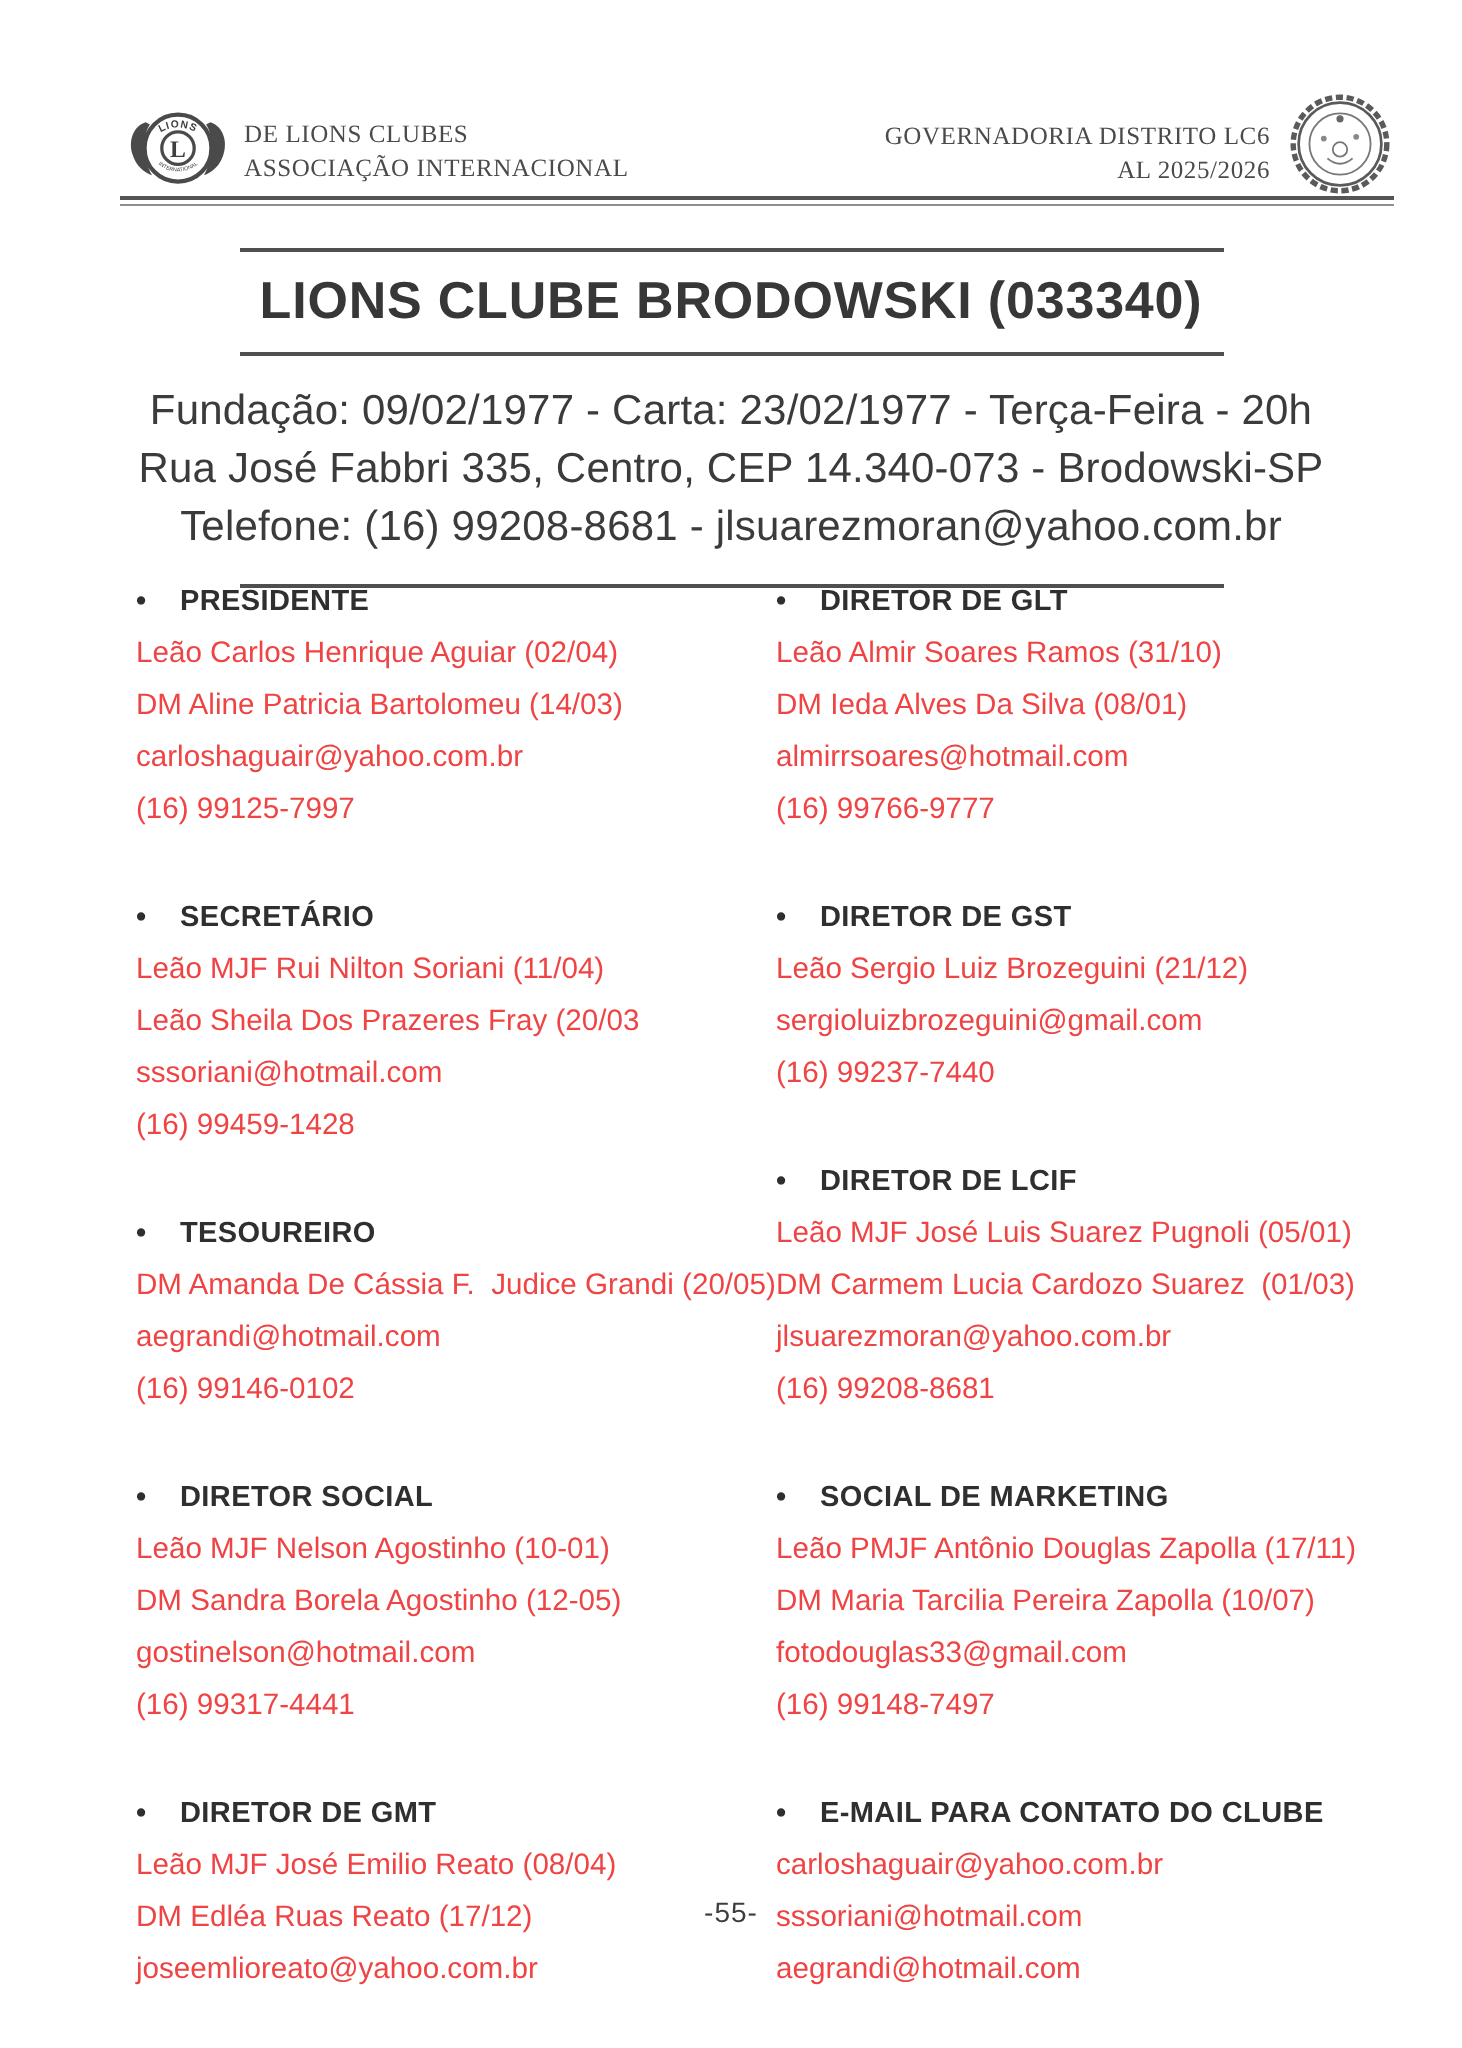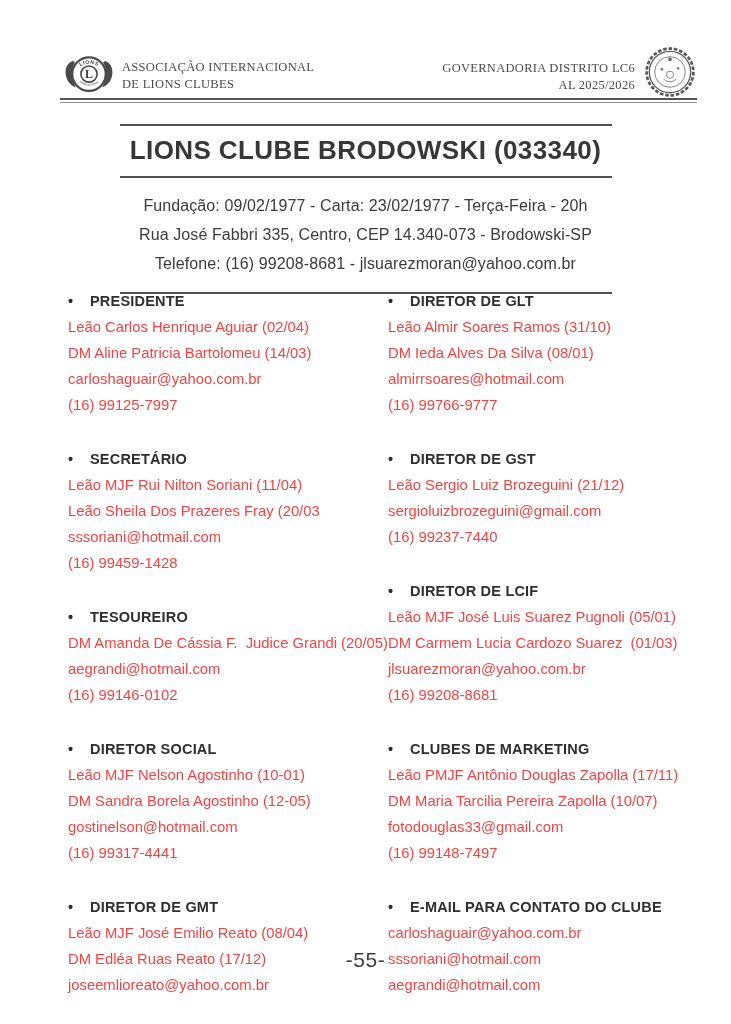--- a/index.html
+++ b/index.html
@@ -37,21 +37,21 @@
   .title-block{
     position:absolute;top:124px;left:0;width:731px;text-align:center;
   }
   .rule{width:492px;margin:0 auto;border:none;border-top:2px solid #4f4f4f;height:0;}
   .club-title{
     margin:9px 0 10px 0;
     font-size:26px;font-weight:bold;letter-spacing:.4px;color:#373737;
   }
   .info-lines{margin:13px 0 14px 0;}
   .info-line{
-    margin:0;font-size:16px;line-height:29px;color:#3b3b3b;letter-spacing:.1px;
+    margin:0;font-size:21px;line-height:29px;color:#3b3b3b;letter-spacing:.1px;
   }
   
   .cols{
     position:absolute;top:288px;left:68px;right:24px;
     display:flex;align-items:flex-start;
   }
   .col-left{width:320px;flex:none;}
   .col-right{flex:1;}
   .officer-section{margin:0 0 28px 0;}
   .officer-header{
@@ -60,21 +60,21 @@
     letter-spacing:.2px;line-height:26px;
   }
   .bullet{width:22px;flex:none;font-weight:bold;color:#2f2f2f;}
   .officer-line{
     font-size:14.8px;line-height:26px;color:#ef4444;
     white-space:pre;margin:0;
   }
   
   .footer{
     position:absolute;top:948px;left:0;width:731px;text-align:center;
-    font-size:21px;color:#3d3d3d;letter-spacing:.5px;
+    font-size:14px;color:#3d3d3d;letter-spacing:.5px;
   }
   
   .emblem svg,.seal svg{display:block;}
 </style>
 </head>
 <body>
 
 <div class="page">
 
   <div class="hdr">
@@ -93,22 +93,22 @@
           <text x="50" y="62" text-anchor="middle" font-family="Liberation Serif, serif" font-size="22" font-weight="bold" fill="#3e3e3e">L</text>
           <text font-size="9.5" font-weight="bold" fill="#3e3e3e" letter-spacing="1">
             <textPath href="#arcTop" startOffset="50%" text-anchor="middle">LIONS</textPath>
           </text>
           <text font-size="5" fill="#3e3e3e">
             <textPath href="#arcBot" startOffset="50%" text-anchor="middle">INTERNATIONAL</textPath>
           </text>
         </svg>
       </span>
       <div class="org-name">
+        <div>DE LIONS CLUBES</div>
         <div>ASSOCIAÇÃO INTERNACIONAL</div>
-        <div>DE LIONS CLUBES</div>
       </div>
     </div>
     <div class="hdr-right">
       <div class="gov-text">
         <div>GOVERNADORIA DISTRITO LC6</div>
         <div>AL 2025/2026</div>
       </div>
       <span class="seal">
         <svg width="54" height="56" viewBox="0 0 60 60">
           <circle cx="30" cy="30" r="26" fill="none" stroke="#5a5a5a" stroke-width="3" stroke-dasharray="4 2"></circle>
@@ -214,21 +214,21 @@
             <span>DIRETOR DE LCIF</span>
           </div>
           <p class="officer-line">Leão MJF José Luis Suarez Pugnoli (05/01)</p>
           <p class="officer-line">DM Carmem Lucia Cardozo Suarez  (01/03)</p>
           <p class="officer-line">jlsuarezmoran@yahoo.com.br</p>
           <p class="officer-line">(16) 99208-8681</p>
         </section>
         <section class="officer-section">
           <div class="officer-header">
             <span class="bullet">•</span>
-            <span>CLUBES DE MARKETING</span>
+            <span>SOCIAL DE MARKETING</span>
           </div>
           <p class="officer-line">Leão PMJF Antônio Douglas Zapolla (17/11)</p>
           <p class="officer-line">DM Maria Tarcilia Pereira Zapolla (10/07)</p>
           <p class="officer-line">fotodouglas33@gmail.com</p>
           <p class="officer-line">(16) 99148-7497</p>
         </section>
         <section class="officer-section">
           <div class="officer-header">
             <span class="bullet">•</span>
             <span>E-MAIL PARA CONTATO DO CLUBE</span>

